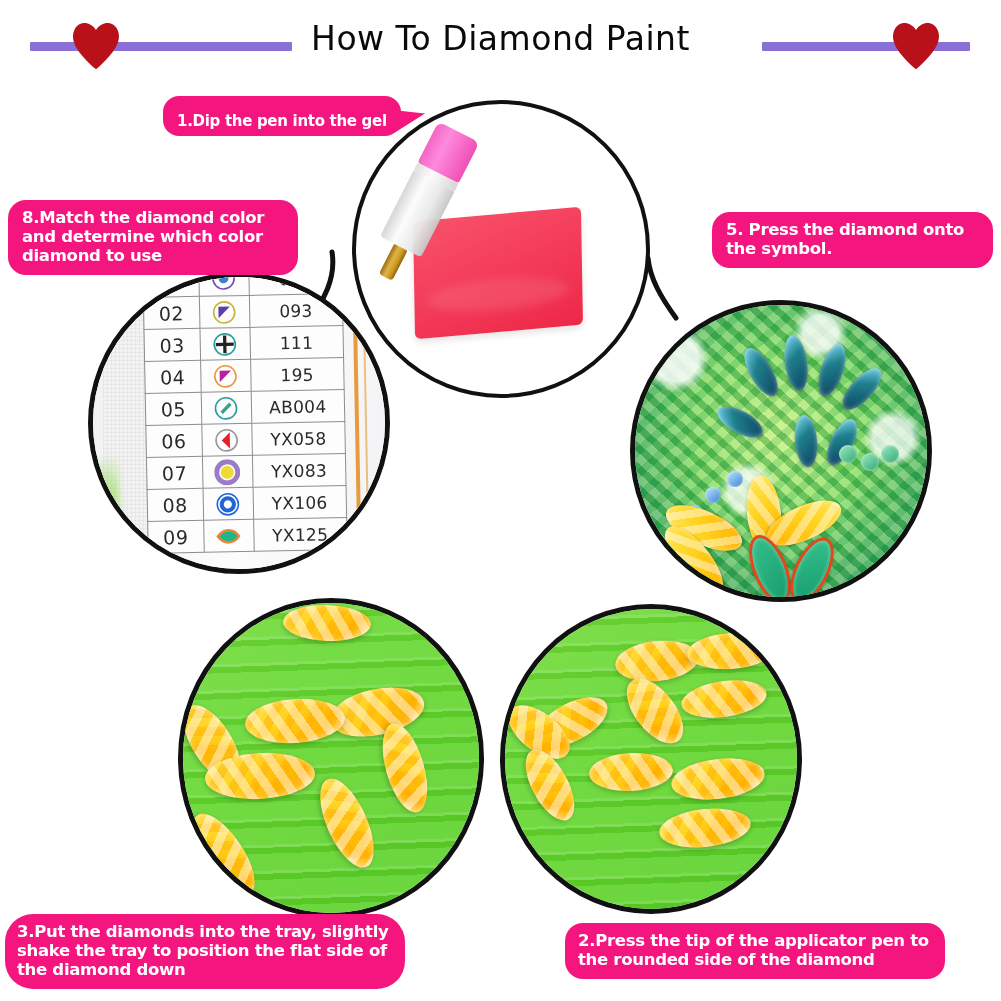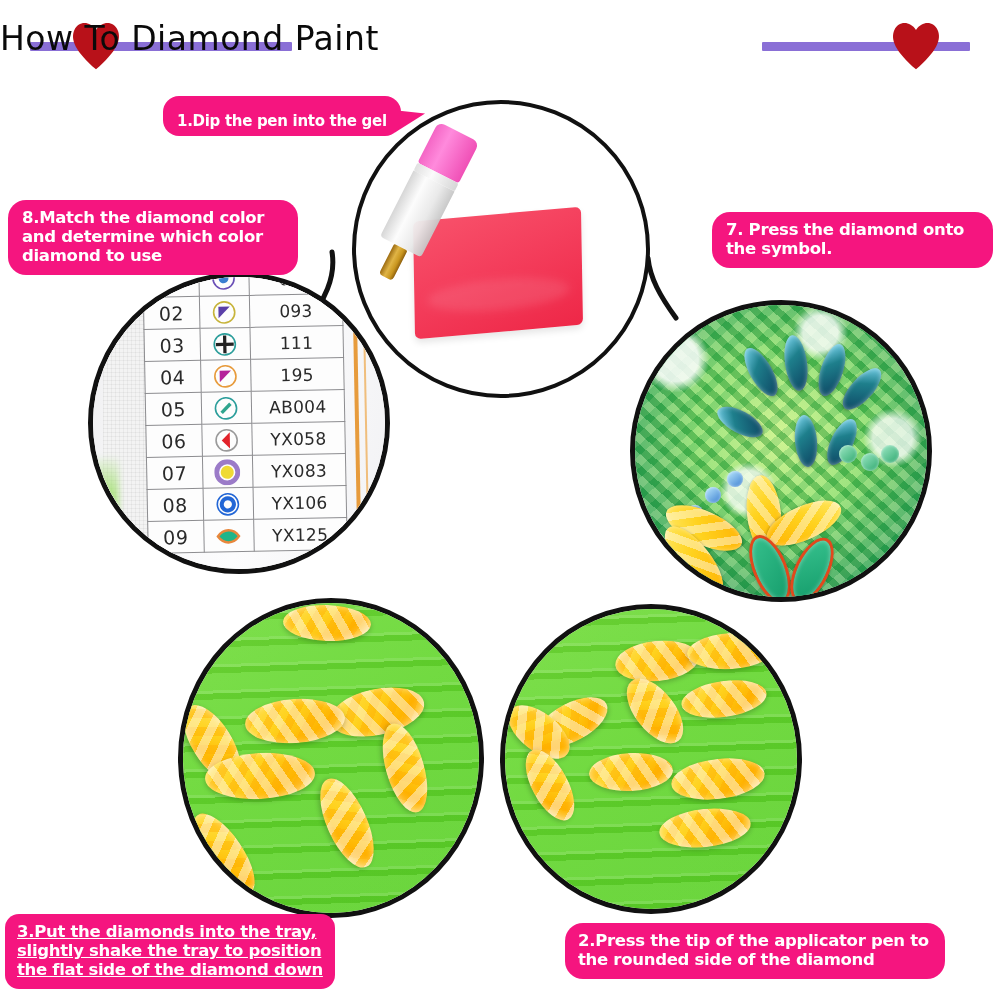--- a/index.html
+++ b/index.html
@@ -38,20 +38,21 @@
     height: 54px;
   }
   #heart-left  { left: 68px; }
   #heart-right { left: 888px; }
   .heart svg { display: block; width: 100%; height: 100%; }
 
   #page-title {
     position: absolute;
     left: 0; top: 19px;
     width: 1001px;
+    text-align: center;
     font-family: "DejaVu Sans", sans-serif;
     font-size: 33px;
     font-weight: 400;
     color: #0a0a0a;
     letter-spacing: 0.5px;
     white-space: nowrap;
   }
   #title-mask {
     position: absolute;
     left: 294px; top: 30px;
@@ -88,25 +89,24 @@
   }
   #callout-5 {
     left: 712px; top: 212px;
     width: 281px;
     padding: 8px 14px 10px 14px;
     font-size: 16.5px;
     border-radius: 18px;
   }
   #callout-3 {
     left: 5px; top: 914px;
-    width: 330px;
+    width: 400px;
     padding: 8px 12px 10px 12px;
     font-size: 16.5px;
-    border-radius: 14px;
-    text-decoration: underline;
+    border-radius: 28px;
   }
   #callout-4 {
     left: 565px; top: 923px;
     width: 380px;
     padding: 8px 13px 10px 13px;
     font-size: 16.5px;
     border-radius: 18px;
   }
 
   
@@ -391,21 +391,21 @@
 
   <path d="M302 330 C 326 300, 336 276, 332 252" stroke="#111111" stroke-width="5" fill="none" stroke-linecap="round"></path>
 
   <path d="M676 318 C 660 296, 650 278, 648 258" stroke="#111111" stroke-width="5" fill="none" stroke-linecap="round"></path>
 </svg>
 
 <div id="callout-1-tail"></div>
 
 <div class="callout" id="callout-1">1.Dip the pen into the gel</div>
 <div class="callout" id="callout-2">8.Match the diamond color and determine which color diamond to use</div>
-<div class="callout" id="callout-5">7.  Press the diamond onto the symbol.</div>
+<div class="callout" id="callout-5">5.  Press the diamond onto the symbol.</div>
 <div class="callout" id="callout-3">3.Put the diamonds into the tray, slightly shake the tray to position the flat side of the diamond down</div>
 <div class="callout" id="callout-4">2.Press the tip of the applicator pen to the rounded side of the diamond</div>
 
 <div class="photo" id="photo-1">
   <div class="photo-inner">
     <div class="gel-pad"></div>
     <div class="pen" id="pen-1">
       <div class="pen-cap"></div>
       <div class="pen-collar"></div>
       <div class="pen-barrel"></div>

